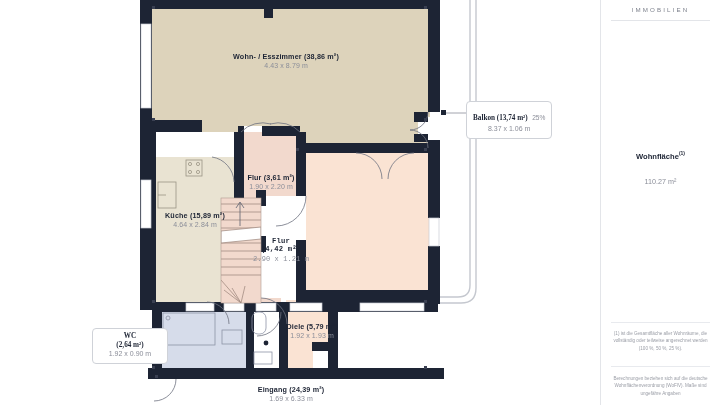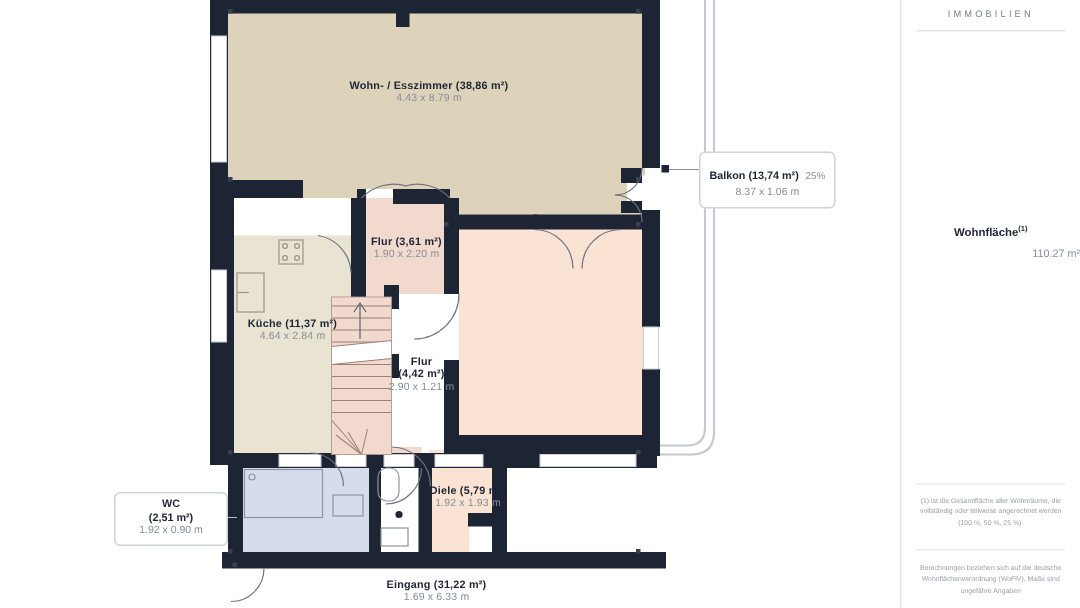--- a/index.html
+++ b/index.html
@@ -15,34 +15,34 @@
 
   
   .room-lbl{position:absolute;text-align:center;line-height:1.18;
             pointer-events:none;white-space:nowrap;}
   .room-lbl .nm{font-size:7.2px;font-weight:bold;color:#1d2434;letter-spacing:.15px;}
   .room-lbl .dm{font-size:7px;color:#8b8e99;letter-spacing:.1px;margin-top:1px;}
 
   
   .callout{position:absolute;background:#fff;border:1px solid #cfd2d8;border-radius:4px;
            padding:3px 6px 4px;text-align:center;line-height:1.2;white-space:nowrap;}
-  .callout .nm{font-size:7.2px;font-weight:bold;color:#1d2434;}
+  .callout .nm{font-size:7.2px;font-weight:bold;color:#1d2434;font-family:Liberation Serif, serif;}
   .callout .dm{font-size:7px;color:#8b8e99;margin-top:1px;}
   .callout .pct{font-size:6.6px;color:#8b8e99;font-weight:normal;}
 
   
   #sidebar{position:absolute;right:0;top:0;width:120px;height:405px;background:#fff;
            border-left:1px solid #e3e5e9;box-sizing:border-box;}
   #sidebar .brand{font-size:6.2px;letter-spacing:2.1px;color:#7e828d;text-align:center;
                   padding:6px 0 7px;font-weight:normal;}
   #sidebar .rule{height:1px;background:#e3e5e9;margin:0 10px;}
   #sb-mid{position:absolute;left:0;right:0;top:150px;text-align:center;}
   #sb-mid .wf{font-size:7.6px;font-weight:bold;color:#1d2434;}
   #sb-mid .wf sup{font-size:5px;font-weight:bold;vertical-align:super;}
-  #sb-mid .val{font-size:7.2px;color:#8b8e99;margin-top:4px;text-align:right;}
+  #sb-mid .val{font-size:7.2px;color:#8b8e99;margin-top:16px;}
   .fineprint{position:absolute;left:9px;right:9px;text-align:center;
              font-size:4.6px;line-height:1.62;color:#9a9da6;}
   #fp1{top:330px;}
   #fp2{top:375px;}
   #fprule{position:absolute;left:10px;right:10px;top:322px;height:1px;background:#e8eaee;}
   #fprule2{position:absolute;left:10px;right:10px;top:366px;height:1px;background:#e8eaee;}
 </style>
 </head>
 <body>
 
@@ -244,58 +244,58 @@
 
     <line x1="135" y1="345" x2="158" y2="345" stroke="#b9bcc4" stroke-width="0.8"></line>
   </svg>
 
   <div class="room-lbl" style="left:196px;top:53px;width:180px;">
     <div class="nm">Wohn- / Esszimmer (38,86 m²)</div>
     <div class="dm">4.43 x 8.79 m</div>
   </div>
 
   <div class="room-lbl" style="left:135px;top:212px;width:120px;">
-    <div class="nm">Küche (11,37 m²)</div>
+    <div class="nm">Küche (15,89 m²)</div>
     <div class="dm">4.64 x 2.84 m</div>
   </div>
 
-  <div class="room-lbl" style="left:216px;top:157px;width:110px;">
+  <div class="room-lbl" style="left:216px;top:174px;width:110px;">
     <div class="nm">Flur (3,61 m²)</div>
     <div class="dm">1.90 x 2.20 m</div>
   </div>
 
-  <div class="room-lbl" style="left:241px;top:237px;width:80px;">
+  <div class="room-lbl" style="left:241px;top:237px;width:80px;font-family:Liberation Mono, monospace;">
     <div class="nm">Flur</div>
     <div class="nm">(4,42 m²)</div>
     <div class="dm">2.90 x 1.21 m</div>
   </div>
 
 
 
   <div class="room-lbl" style="left:252px;top:323px;width:120px;">
     <div class="nm">Diele (5,79 m²)</div>
     <div class="dm">1.92 x 1.93 m</div>
   </div>
 
   <div class="room-lbl" style="left:226px;top:386px;width:130px;">
-    <div class="nm">Eingang (31,22 m²)</div>
+    <div class="nm">Eingang (24,39 m²)</div>
     <div class="dm">1.69 x 6.33 m</div>
   </div>
 
   <div class="callout" style="left:466px;top:101px;">
     <div>
       <span class="nm">Balkon (13,74 m²)</span>
       <span class="pct">25%</span>
     </div>
     <div class="dm">8.37 x 1.06 m</div>
   </div>
 
-  <div class="callout" style="left:76px;top:328px;min-width:62px;">
+  <div class="callout" style="left:92px;top:328px;min-width:62px;">
     <div class="nm">WC</div>
-    <div class="nm">(2,51 m²)</div>
+    <div class="nm">(2,64 m²)</div>
     <div class="dm">1.92 x 0.90 m</div>
   </div>
 
   <div id="sidebar">
     <div class="brand">IMMOBILIEN</div>
     <div class="rule"></div>
 
     <div id="sb-mid">
       <div class="wf">
         <span>Wohnfläche</span><sup>(1)</sup>

